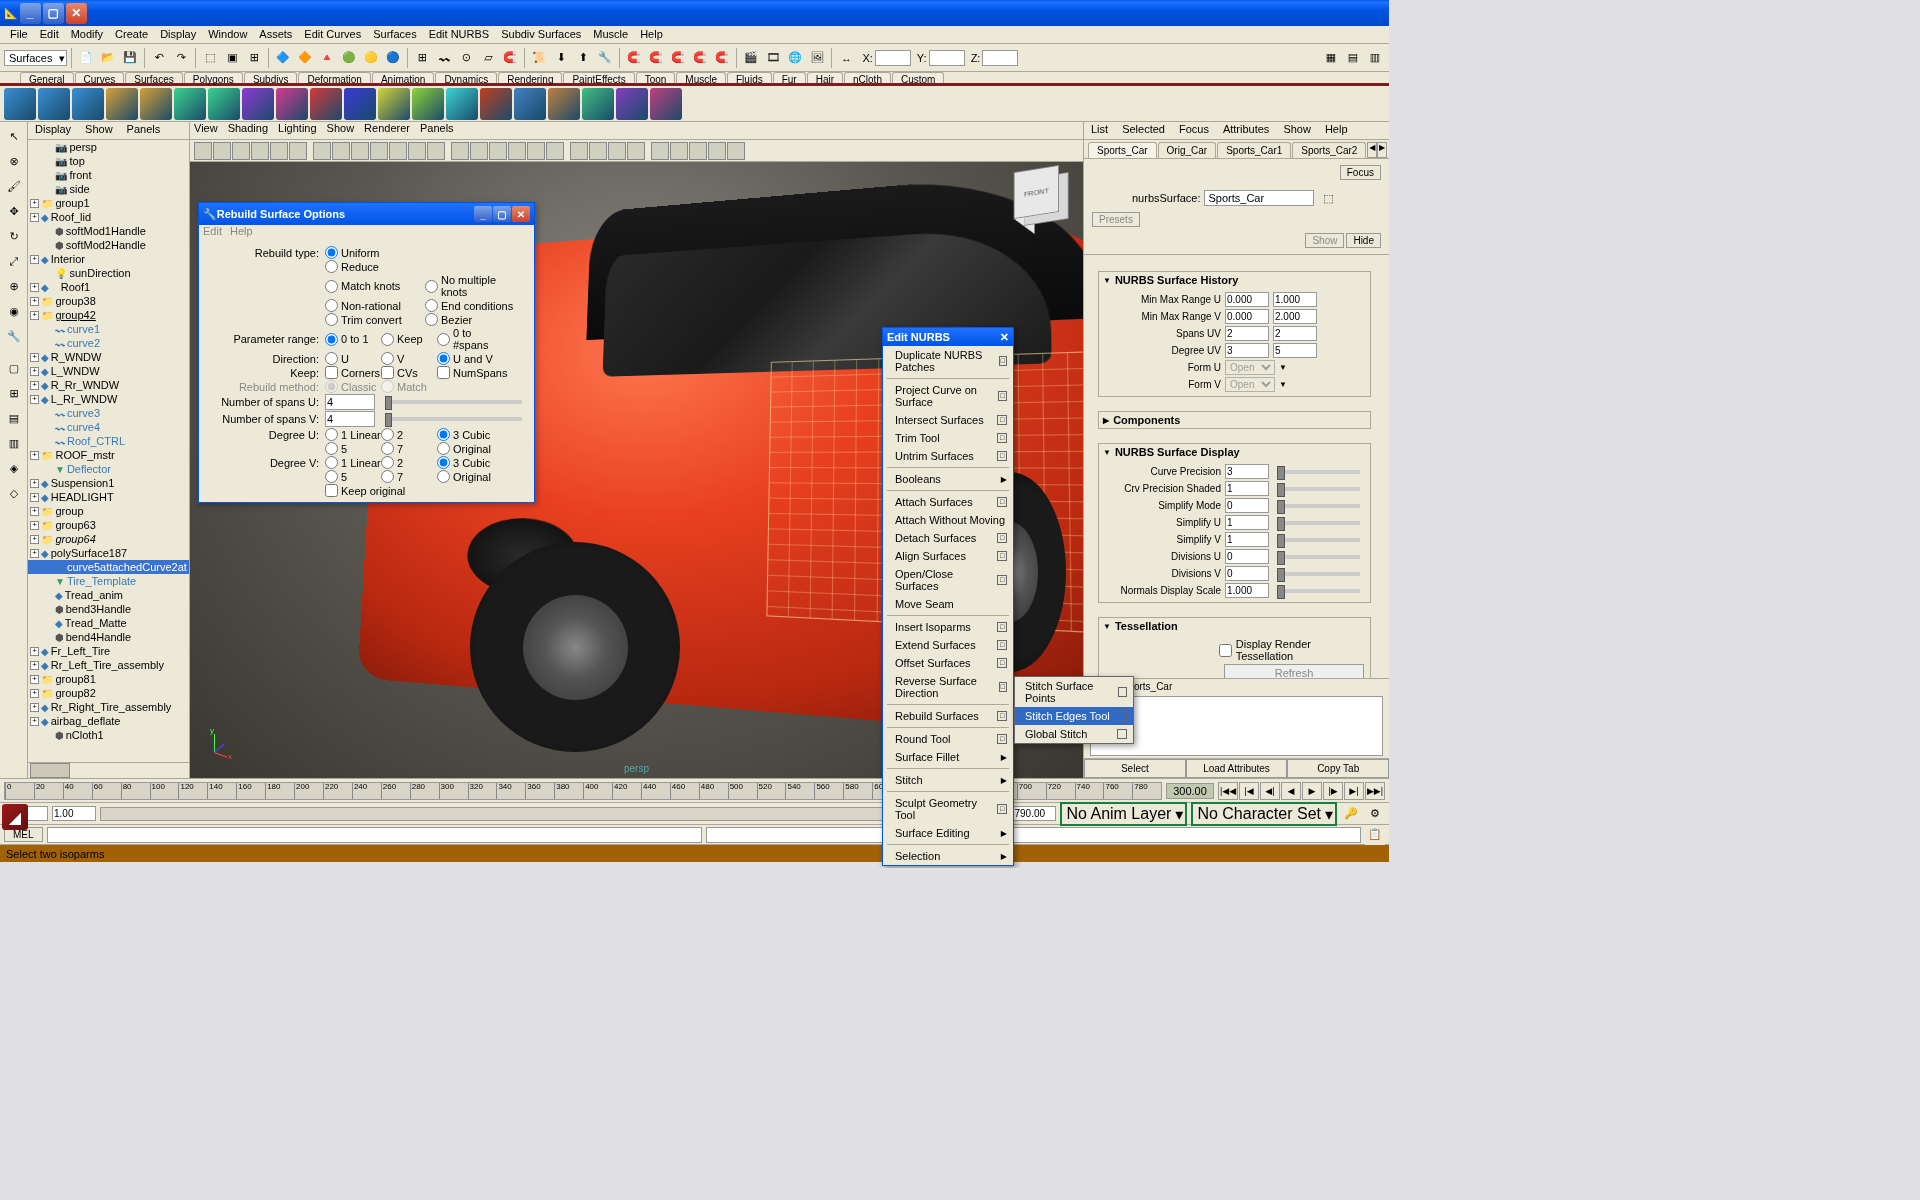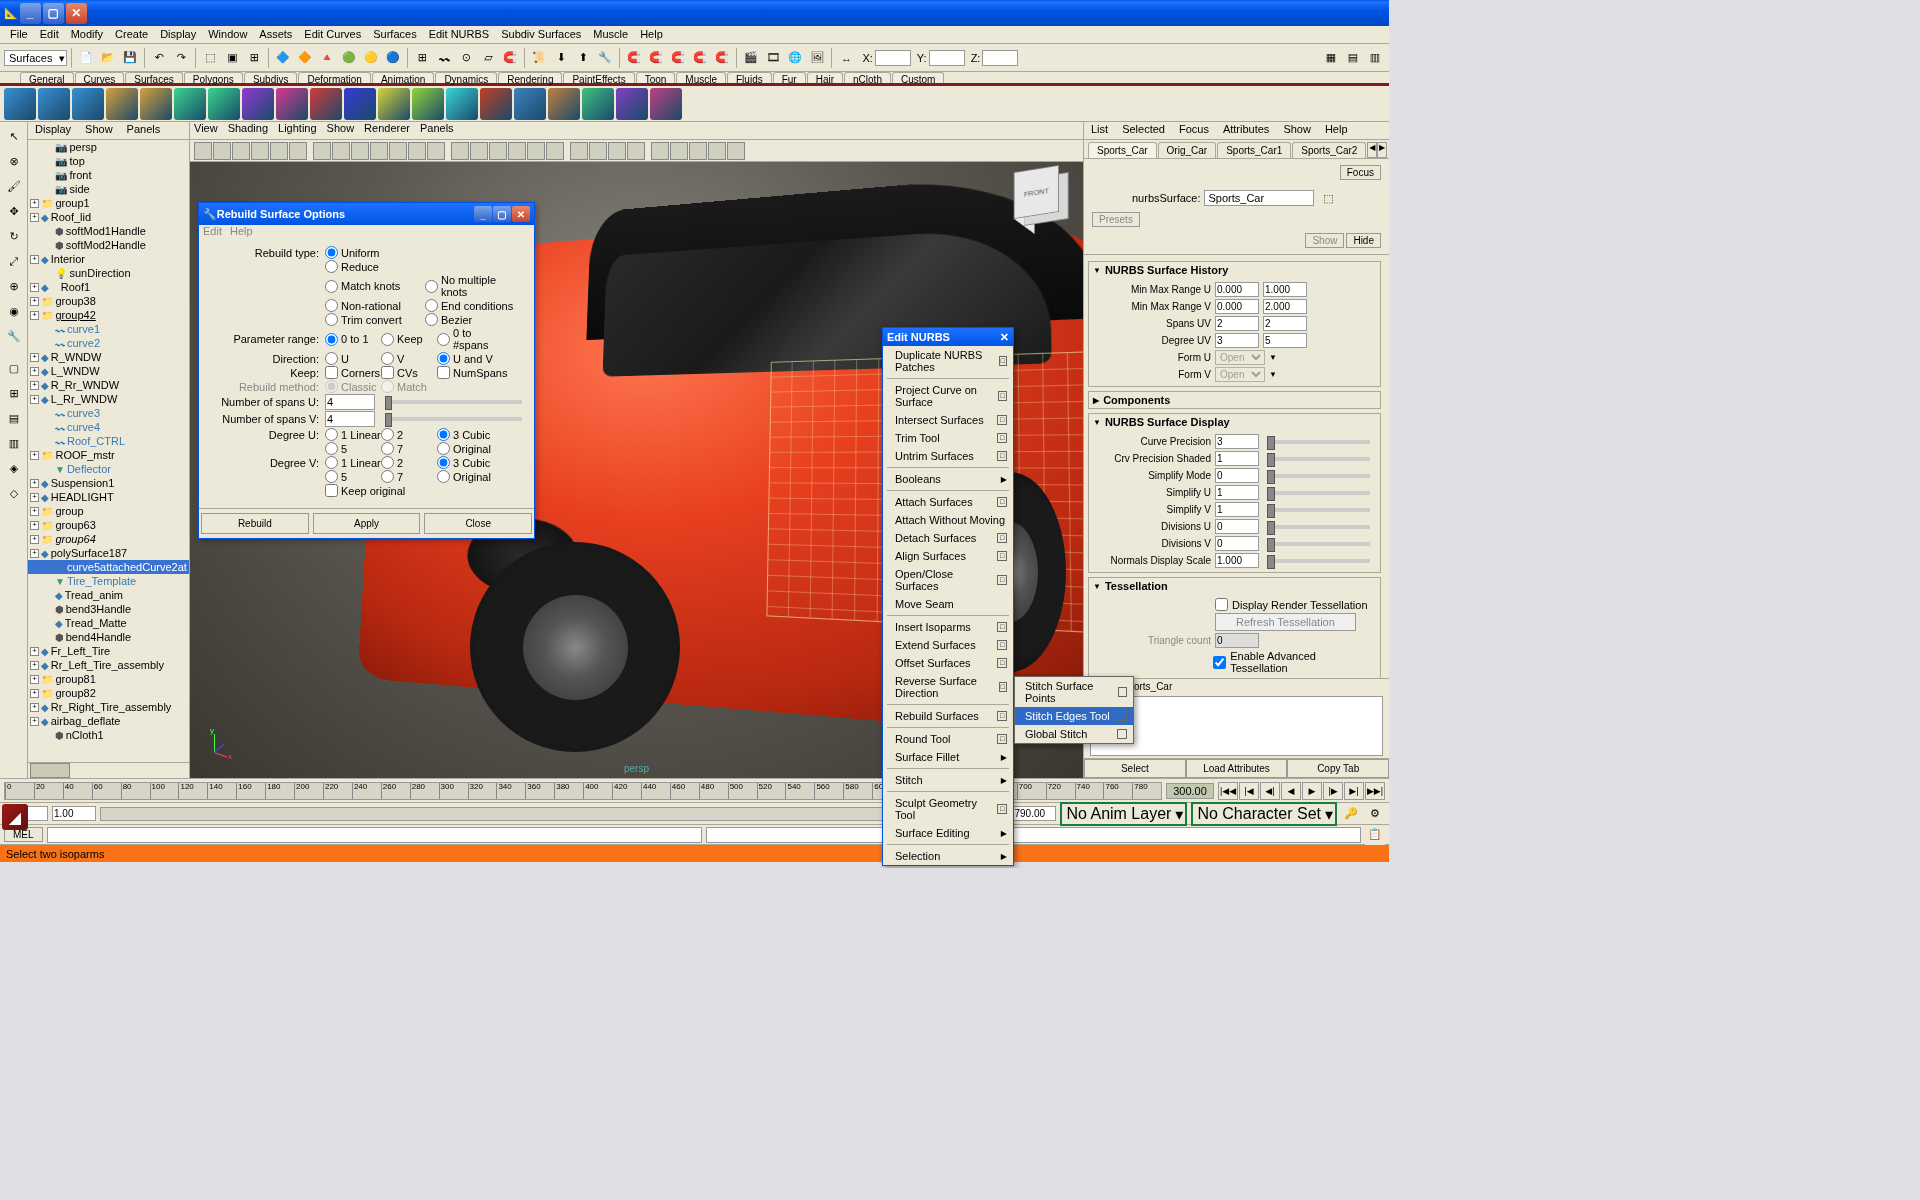--- a/index.html
+++ b/index.html
@@ -60,21 +60,21 @@
 .axis-z{position:absolute;left:10px;top:18px;width:14px;height:1px;background:#44f;transform:rotate(-40deg);transform-origin:left}
 .attr-panel{width:306px;background:#ece9d8;border-left:1px solid #aca899;display:flex;flex-direction:column}
 .attr-tabs{display:flex;border-bottom:1px solid #aca899;padding:2px 2px 0 4px}
 .attr-tab{padding:2px 8px;border:1px solid #aca899;border-bottom:none;background:#ece9d8;font-size:10px;margin-right:1px;border-radius:3px 3px 0 0}
 .attr-tab.active{background:#f5f3e8}
 .attr-tab-nav{margin-left:auto;width:14px;text-align:center;border:1px solid #999;font-size:8px;background:#ece9d8}
 .attr-top{padding:6px 8px;display:flex;align-items:center;gap:4px;flex-wrap:wrap;border-bottom:1px solid #aca899}
 .attr-top input{border:1px solid #999;background:#fff;padding:1px 3px;width:110px}
 .attr-top .btn{border:1px solid #999;background:#ece9d8;padding:1px 6px;font-size:10px}
 .attr-body{flex:1;overflow:auto;padding:2px 4px 2px 0}
-.attr-section{border:1px solid #aca899;margin:4px;background:#ece9d8}
+.attr-section{border:1px solid #aca899;margin:14px;background:#ece9d8}
 .attr-head{background:#ece9d8;padding:2px 4px;font-weight:bold;display:flex;align-items:center;gap:4px;font-size:11px;cursor:default}
 .attr-head::before{content:'▼';font-size:8px}
 .attr-head.collapsed::before{content:'▶'}
 .attr-content{padding:2px 6px}
 .attr-row{display:flex;align-items:center;margin:2px 0;gap:4px}
 .attr-row label{width:116px;text-align:right;font-size:10px}
 .attr-row input[type=text]{width:44px;border:1px solid #999;background:#fff;padding:1px;font-size:10px}
 .attr-row select{width:50px;border:1px solid #999;font-size:10px;background:#ece9d8}
 .attr-slider{flex:1;height:4px;background:#ccc;position:relative;margin:0 4px}
 .attr-slider::before{content:'';position:absolute;left:0;top:-4px;width:6px;height:12px;background:#888;border:1px solid #555}
@@ -115,21 +115,21 @@
 .tl-btn{width:20px;height:18px;border:1px solid #999;background:#ece9d8;display:flex;align-items:center;justify-content:center;font-size:9px}
 .tl-frame{width:48px;background:#c0c8ae;border:1px solid #999;text-align:center;padding:1px}
 .rangebar{height:22px;background:#ece9d8;border-top:1px solid #aca899;display:flex;align-items:center;padding:0 4px;gap:4px}
 .rng-input{width:44px;border:1px solid #999;padding:1px;background:#fff;font-size:10px}
 .rng-slider{flex:1;height:14px;background:#d8d5c8;border:1px solid #999}
 .rng-dd{border:2px solid #15803d;padding:1px 14px 1px 4px;position:relative;background:#ece9d8;font-size:16px}
 .rng-dd::after{content:'▾';position:absolute;right:2px}
 .cmdline{height:20px;background:#ece9d8;border-top:1px solid #aca899;display:flex;align-items:center;padding:0 4px;gap:4px}
 .cmdline input{flex:1;border:1px solid #999;padding:1px;background:#fff}
 .cmdline .mel-btn{padding:1px 8px;border:1px solid #999;background:#ece9d8;font-size:10px}
-.status{height:18px;background:#f97316;border-top:1px solid #aca899;padding:2px 6px;font-size:10px;display:flex;align-items:center}
+.status{height:18px;background:#a16207;border-top:1px solid #aca899;padding:2px 6px;font-size:10px;display:flex;align-items:center}
 .maya-icon{width:26px;height:26px;background:linear-gradient(135deg,#a01818,#601010);border-radius:3px;position:absolute;left:2px;bottom:38px;display:flex;align-items:center;justify-content:center;color:#fff;font-size:16px}
 </style>
 </head>
 <body>
 
 <div class="titlebar">
   <span>📐</span>
   <div class="win-btn win-min">_</div>
   <div class="win-btn win-max">▢</div>
   <div class="win-btn win-close">✕</div>
@@ -892,25 +892,20 @@
         <span class="lbl"></span>
         <label class="dlg-radio"><input type="radio" style="">5</label>
         <label class="dlg-radio"><input type="radio" style="">7</label>
         <label class="dlg-radio"><input type="radio" style="">Original</label>
       </div>
       <div class="dlg-row">
         <span class="lbl"></span>
         <label class="dlg-radio dlg-radio-wide"><input type="checkbox" style="">Keep original</label>
       </div>
     </div>
-  <div class="dlg-btns" id="dlgbtns">
-      <button>Rebuild</button>
-      <button>Apply</button>
-      <button>Close</button>
-    </div>
 </div>
 
 <div class="ctx-menu">
   <div class="ctx-title">
       <span class="t">Edit NURBS</span>
       <span>✕</span>
     </div>
   <div id="ctxitems">
       <div class="ctx-item">
         <span>Duplicate NURBS Patches</span>

